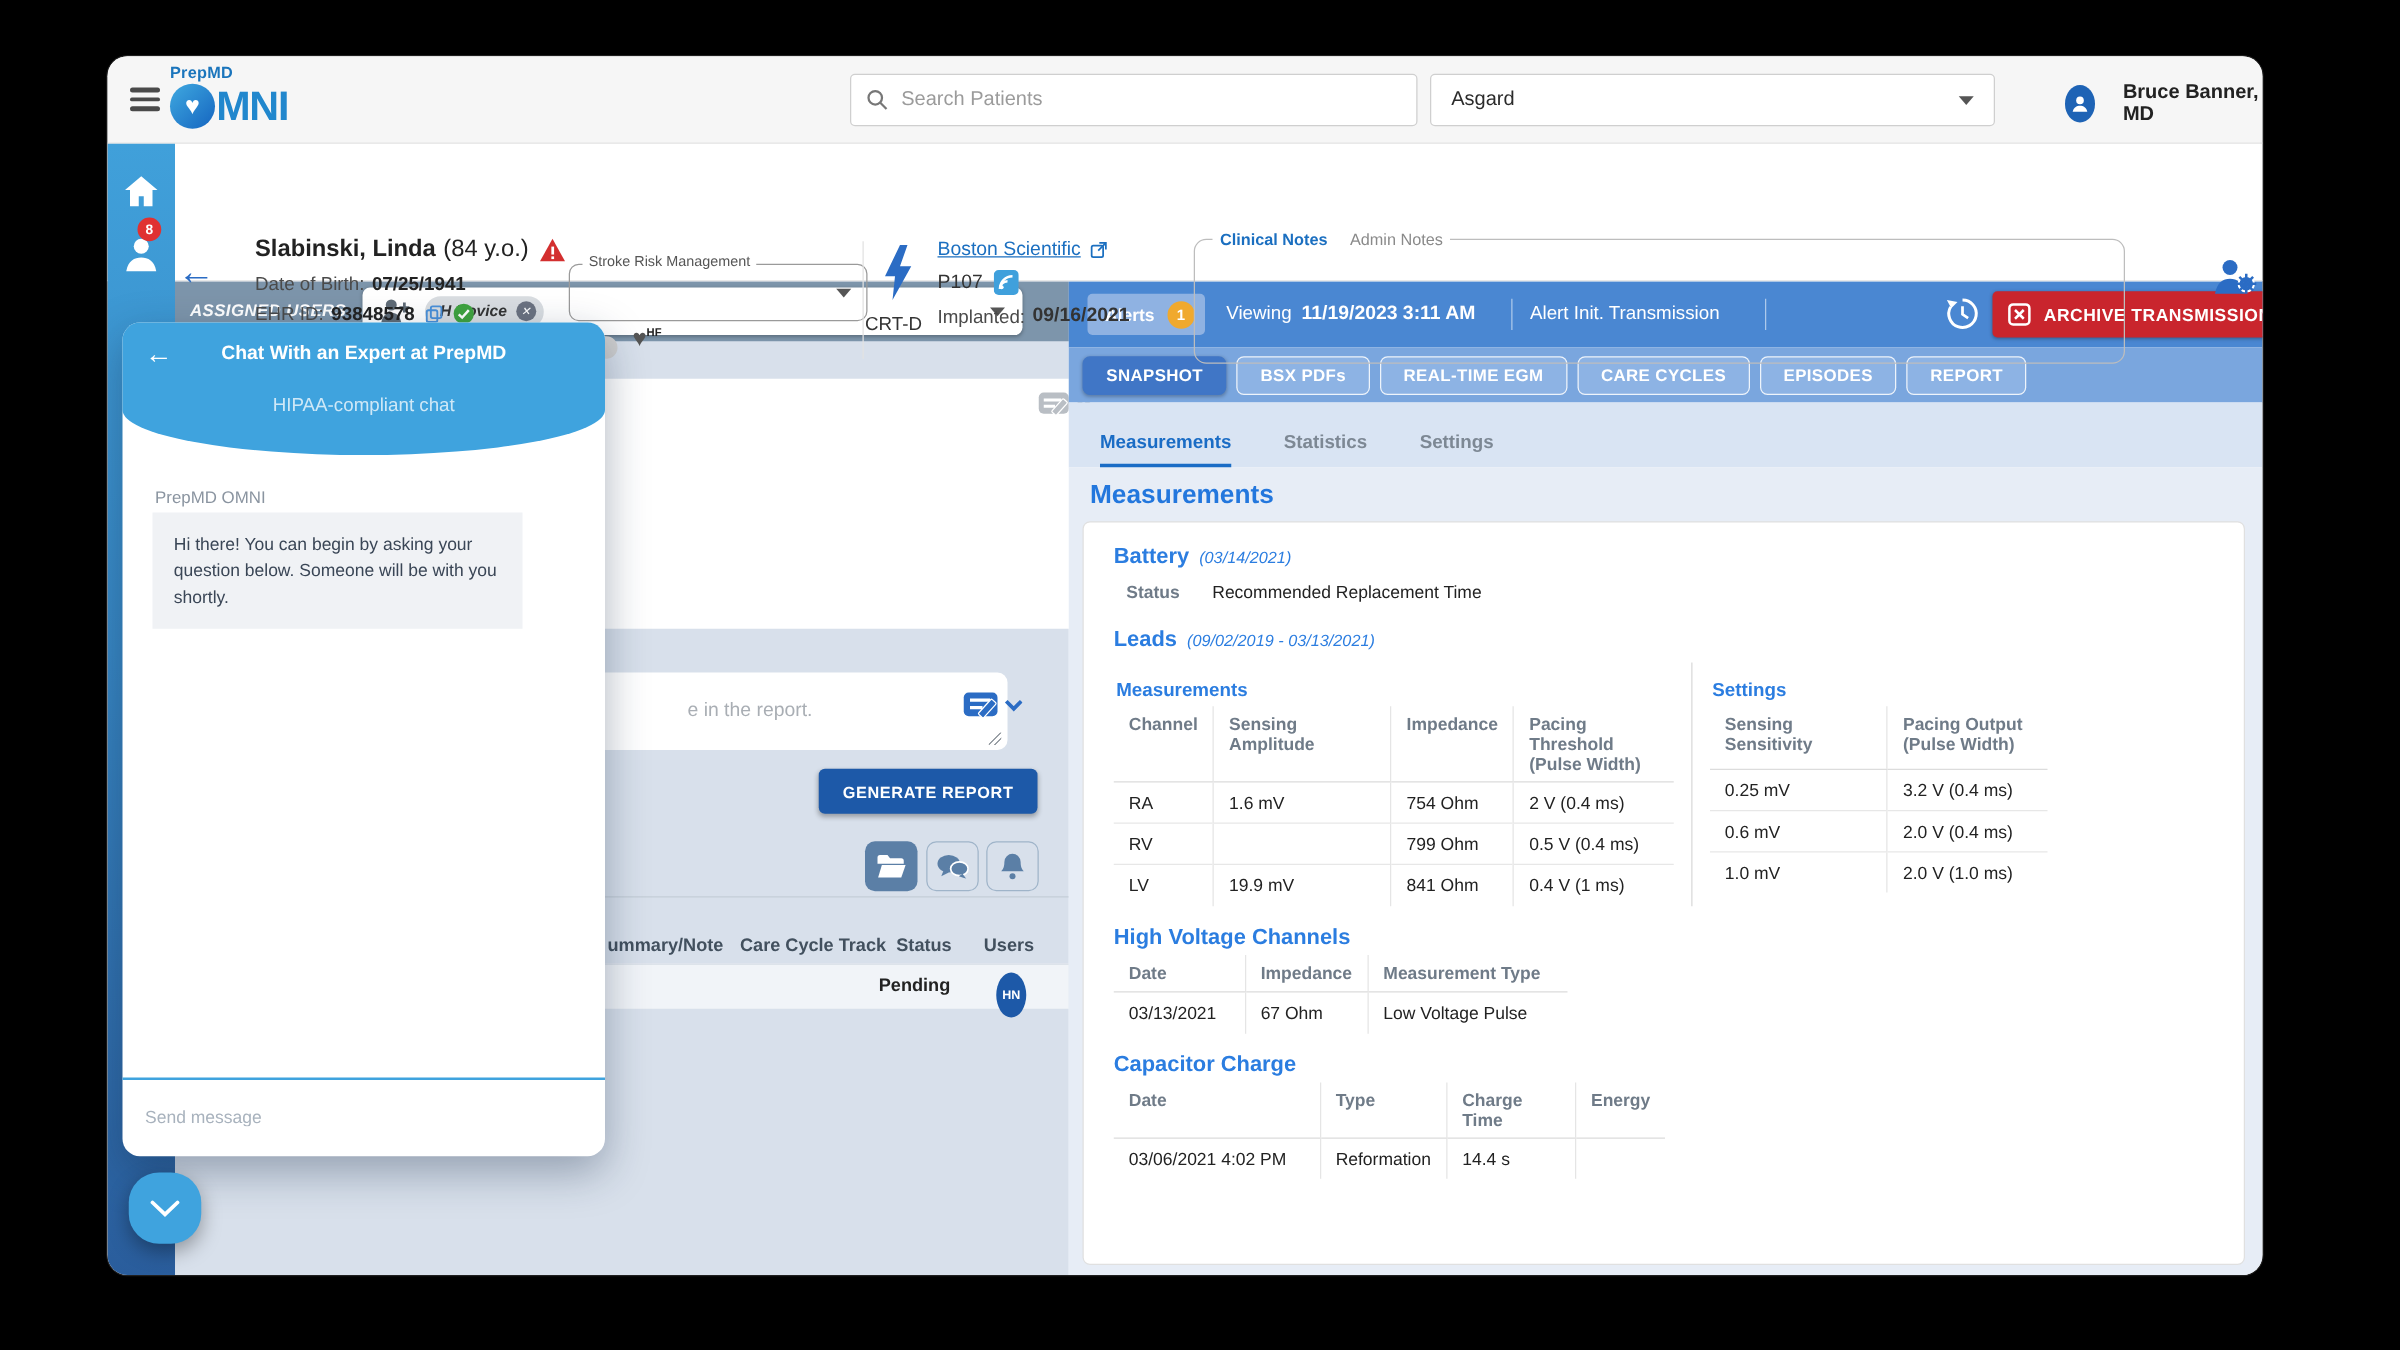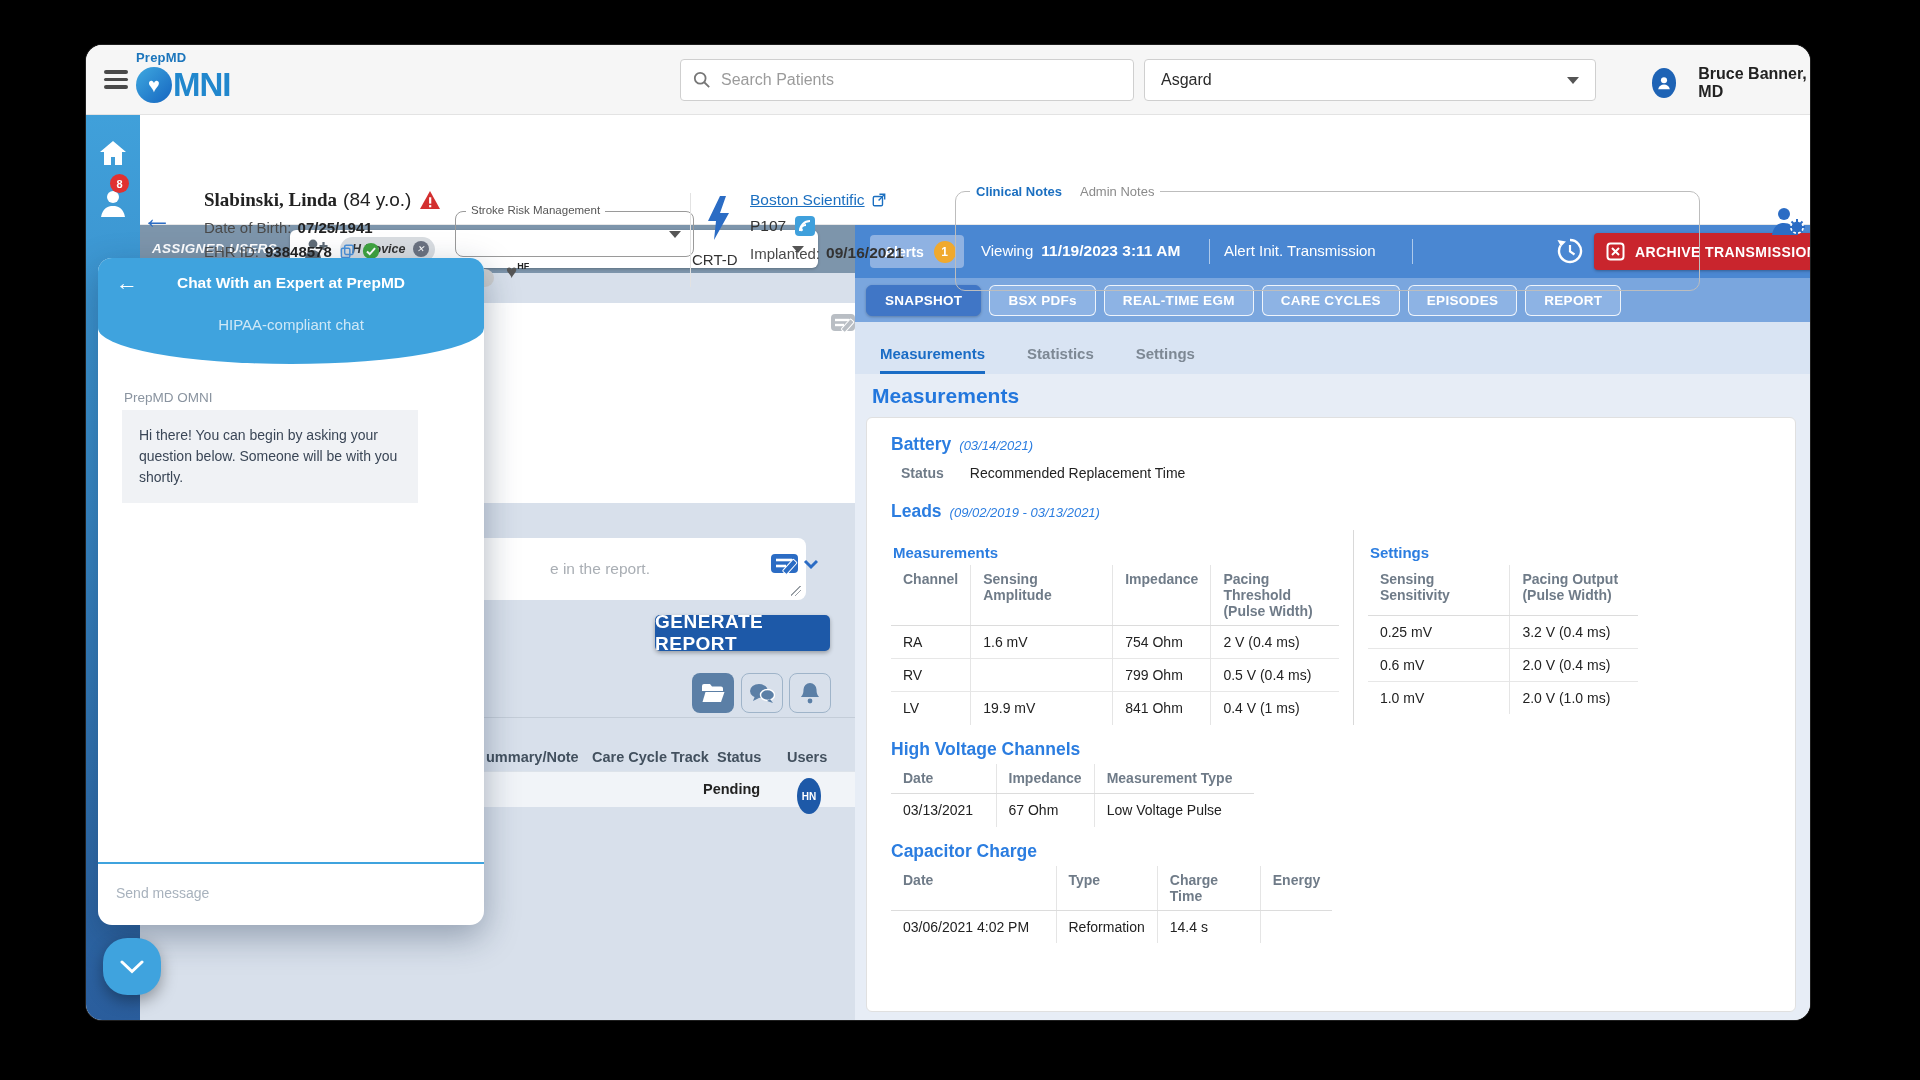--- a/index.html
+++ b/index.html
@@ -25,21 +25,21 @@
   .orgselect .val { font-size:16px; color:#2b2b2b; flex:1; }
   .caret { width:0; height:0; border-left:6px solid transparent; border-right:6px solid transparent; border-top:7px solid #555; }
   .userchip { position:absolute; left:1566px; top:20px; display:flex; align-items:center; }
   .avatar30 { width:30px; height:30px; border-radius:50%; background:#1e63b5; display:flex; align-items:center; justify-content:center; }
   .username { margin-left:22px; font-size:16px; font-weight:bold; color:#222; }
 
   
   .patientbar { position:absolute; left:0; top:70px; width:100%; height:110px; background:#fff; border-bottom:1px solid #e8e8e8; z-index:4; }
   .backarrow { position:absolute; left:56px; top:88px; font-size:30px; font-weight:bold; color:#2b6cc4; cursor:pointer; line-height:1; }
   .pname { position:absolute; left:118px; top:74px; font-size:19px; color:#222; display:flex; align-items:center; }
-  .pname b { font-weight:bold;font-family:Liberation Serif, serif; }
+  .pname b { font-weight:bold; }
   .pname .age { font-weight:normal; margin-left:6px; }
   .pline { position:absolute; left:118px; font-size:15px; color:#4a4a4a; display:flex; align-items:center; }
   .pline b { color:#222; margin-left:6px; font-weight:bold; }
   .fieldset-box { position:absolute; border:1.5px solid #9a9a9a; border-radius:8px; }
   .fieldset-box .legend { position:absolute; top:-8px; left:10px; background:#fff; padding:0 5px; font-size:11.5px; color:#555; }
   .strokebox { left:369px; top:96px; width:239px; height:46px; cursor:pointer; }
   .strokebox .caret { position:absolute; right:12px; top:19px; }
   .toggle { position:absolute; left:372px; top:154px; width:36px; height:18px; background:#cfcfcf; border-radius:9px; cursor:pointer; }
   .toggle .knob { position:absolute; left:1px; top:1px; width:16px; height:16px; background:#fff; border-radius:50%; box-shadow:0 1px 2px rgba(0,0,0,.4); }
   .hficon { position:absolute; left:420px; top:146px; font-size:19px; color:#555; }
@@ -70,21 +70,21 @@
   .chip .txt { font-size:12.5px; font-weight:bold; color:#333; }
   .chip .x { width:16px; height:16px; border-radius:50%; background:#6b7280; color:#fff; font-size:9px; display:flex; align-items:center; justify-content:center; margin-left:7px; cursor:pointer; }
   .assignfield .caret { margin-left:auto; }
   .bigcard { position:absolute; left:316px; top:78px; width:428px; height:200px; background:#fff; border-radius:8px; }
   .bigcard .note-ic { position:absolute; right:10px; top:8px; }
   .resize { position:absolute; right:5px; bottom:4px; width:10px; height:10px;
             background:linear-gradient(135deg,transparent 0 45%, #9aa0a6 45% 52%, transparent 52% 68%, #9aa0a6 68% 75%, transparent 75%); }
   .smallcard { position:absolute; left:316px; top:313px; width:350px; height:62px; background:#fff; border-radius:8px; }
   .smallcard .ph { position:absolute; left:94px; top:22px; font-size:15.5px; color:#a9aeb4; }
   .blue-note { position:absolute; left:630px; top:325px; }
-  .genbtn { position:absolute; left:515px; top:390px; width:175px; height:36px; background:#1d59a8; border-radius:5px; color:#fff; font-size:19px; font-weight:bold; letter-spacing:.5px; display:flex; align-items:center; justify-content:center; box-shadow:0 2px 4px rgba(0,0,0,.3); cursor:pointer; }
+  .genbtn { position:absolute; left:515px; top:390px; width:175px; height:36px; background:#1d59a8; border-radius:5px; color:#fff; font-size:13px; font-weight:bold; letter-spacing:.5px; display:flex; align-items:center; justify-content:center; box-shadow:0 2px 4px rgba(0,0,0,.3); cursor:pointer; }
   .hdiv { position:absolute; left:316px; top:492px; width:399px; height:1px; background:#c4cdd8; }
   .iconbtn { position:absolute; top:448px; width:42px; height:40px; border-radius:8px; display:flex; align-items:center; justify-content:center; cursor:pointer; }
   .iconbtn.active { background:#5b7fa6; }
   .iconbtn.ghost { border:1px solid #9fb4c9; }
   .colhdr { position:absolute; top:524px; font-size:14.5px; font-weight:bold; color:#42505e; }
   .pendrow { position:absolute; left:316px; top:546px; width:399px; height:36px; background:#f1f4f8; border-top:1px solid #dde3ea; }
   .pendrow .status { position:absolute; left:247px; top:9px; font-size:14.5px; font-weight:bold; color:#222; }
   .pendrow .hn { position:absolute; left:325px; top:6px; width:24px; height:36px; border-radius:50%; background:#1d59a8; color:#fff; font-size:10px; font-weight:bold; display:flex; align-items:center; justify-content:center;margin-left:16px; }
 
   

